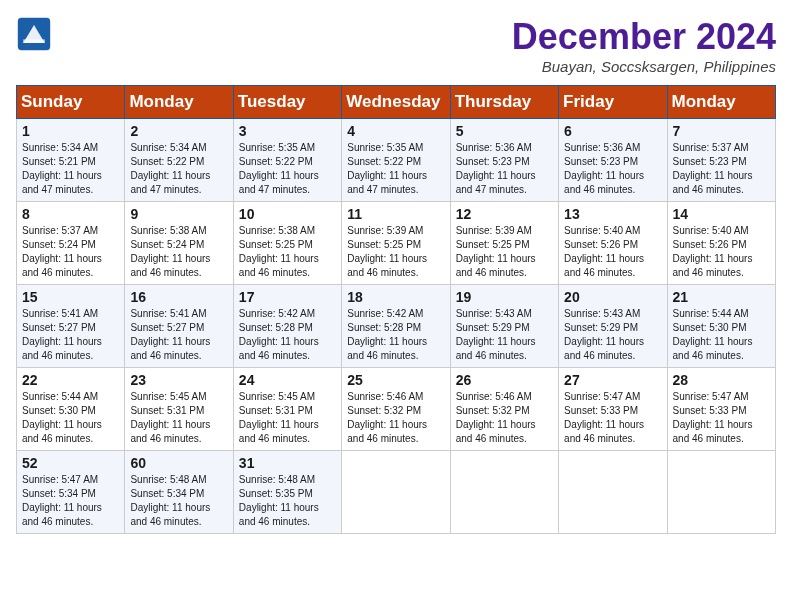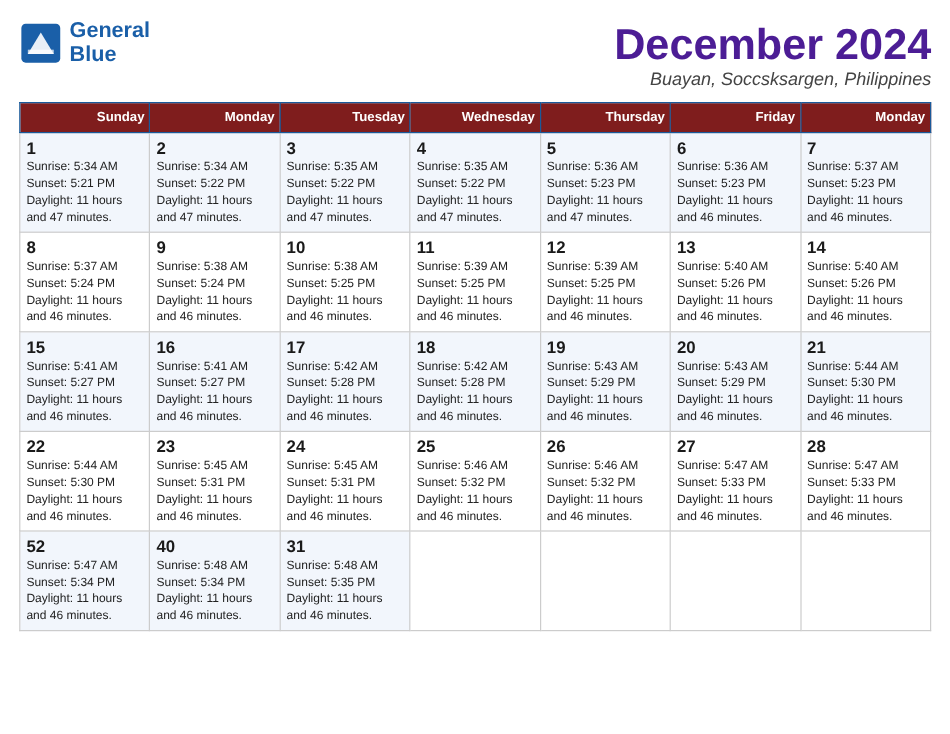--- a/index.html
+++ b/index.html
@@ -46,25 +46,25 @@
       font-size: 15px;
       color: #444;
       font-style: italic;
     }
     table {
       width: 100%;
       border-collapse: collapse;
       font-size: 11px;
     }
     thead th {
-      background-color: #7f1d1d;
+      background-color: #c2410c;
       color: #fff;
-      text-align: right;
+      text-align: left;
       padding: 6px 4px;
-      font-size: 11px;
+      font-size: 17px;
       font-weight: bold;
       border: 1px solid #1a5a9a;
     }
     td {
       border: 1px solid #ccc;
       vertical-align: top;
       padding: 4px 5px;
       width: calc(100% / 7);
       height: 80px;
       background: #fff;
@@ -94,24 +94,20 @@
 </head>
 <body>
 
 <div class="header-area">
   <div class="logo">
     <svg class="logo-icon" viewBox="0 0 40 40">
       <rect x="2" y="2" width="36" height="36" rx="4" fill="#1a5fa8"></rect>
       <polygon points="8,30 20,10 32,30" fill="white" opacity="0.9"></polygon>
       <rect x="8" y="26" width="24" height="4" fill="white" opacity="0.7"></rect>
     </svg>
-    <div class="logo-text">
-      <span>General</span><br>
-      <span style="color:#1a5fa8;">Blue</span>
-    </div>
   </div>
   <div class="title-area">
     <div class="month-year">December 2024</div>
     <div class="location">Buayan, Soccsksargen, Philippines</div>
   </div>
 </div>
 
 <table>
   <thead>
     <tr id="header-row">
@@ -244,21 +240,21 @@
           <span class="day-num">28</span>
           <div class="day-info">Sunrise: 5:47 AM<br>Sunset: 5:33 PM<br>Daylight: 11 hours and 46 minutes.</div>
         </td>
       </tr>
       <tr>
         <td>
           <span class="day-num">52</span>
           <div class="day-info">Sunrise: 5:47 AM<br>Sunset: 5:34 PM<br>Daylight: 11 hours and 46 minutes.</div>
         </td>
         <td>
-          <span class="day-num">40</span>
+          <span class="day-num">60</span>
           <div class="day-info">Sunrise: 5:48 AM<br>Sunset: 5:34 PM<br>Daylight: 11 hours and 46 minutes.</div>
         </td>
         <td>
           <span class="day-num">31</span>
           <div class="day-info">Sunrise: 5:48 AM<br>Sunset: 5:35 PM<br>Daylight: 11 hours and 46 minutes.</div>
         </td>
         <td class="empty"></td>
         <td class="empty"></td>
         <td class="empty"></td>
         <td class="empty"></td>

